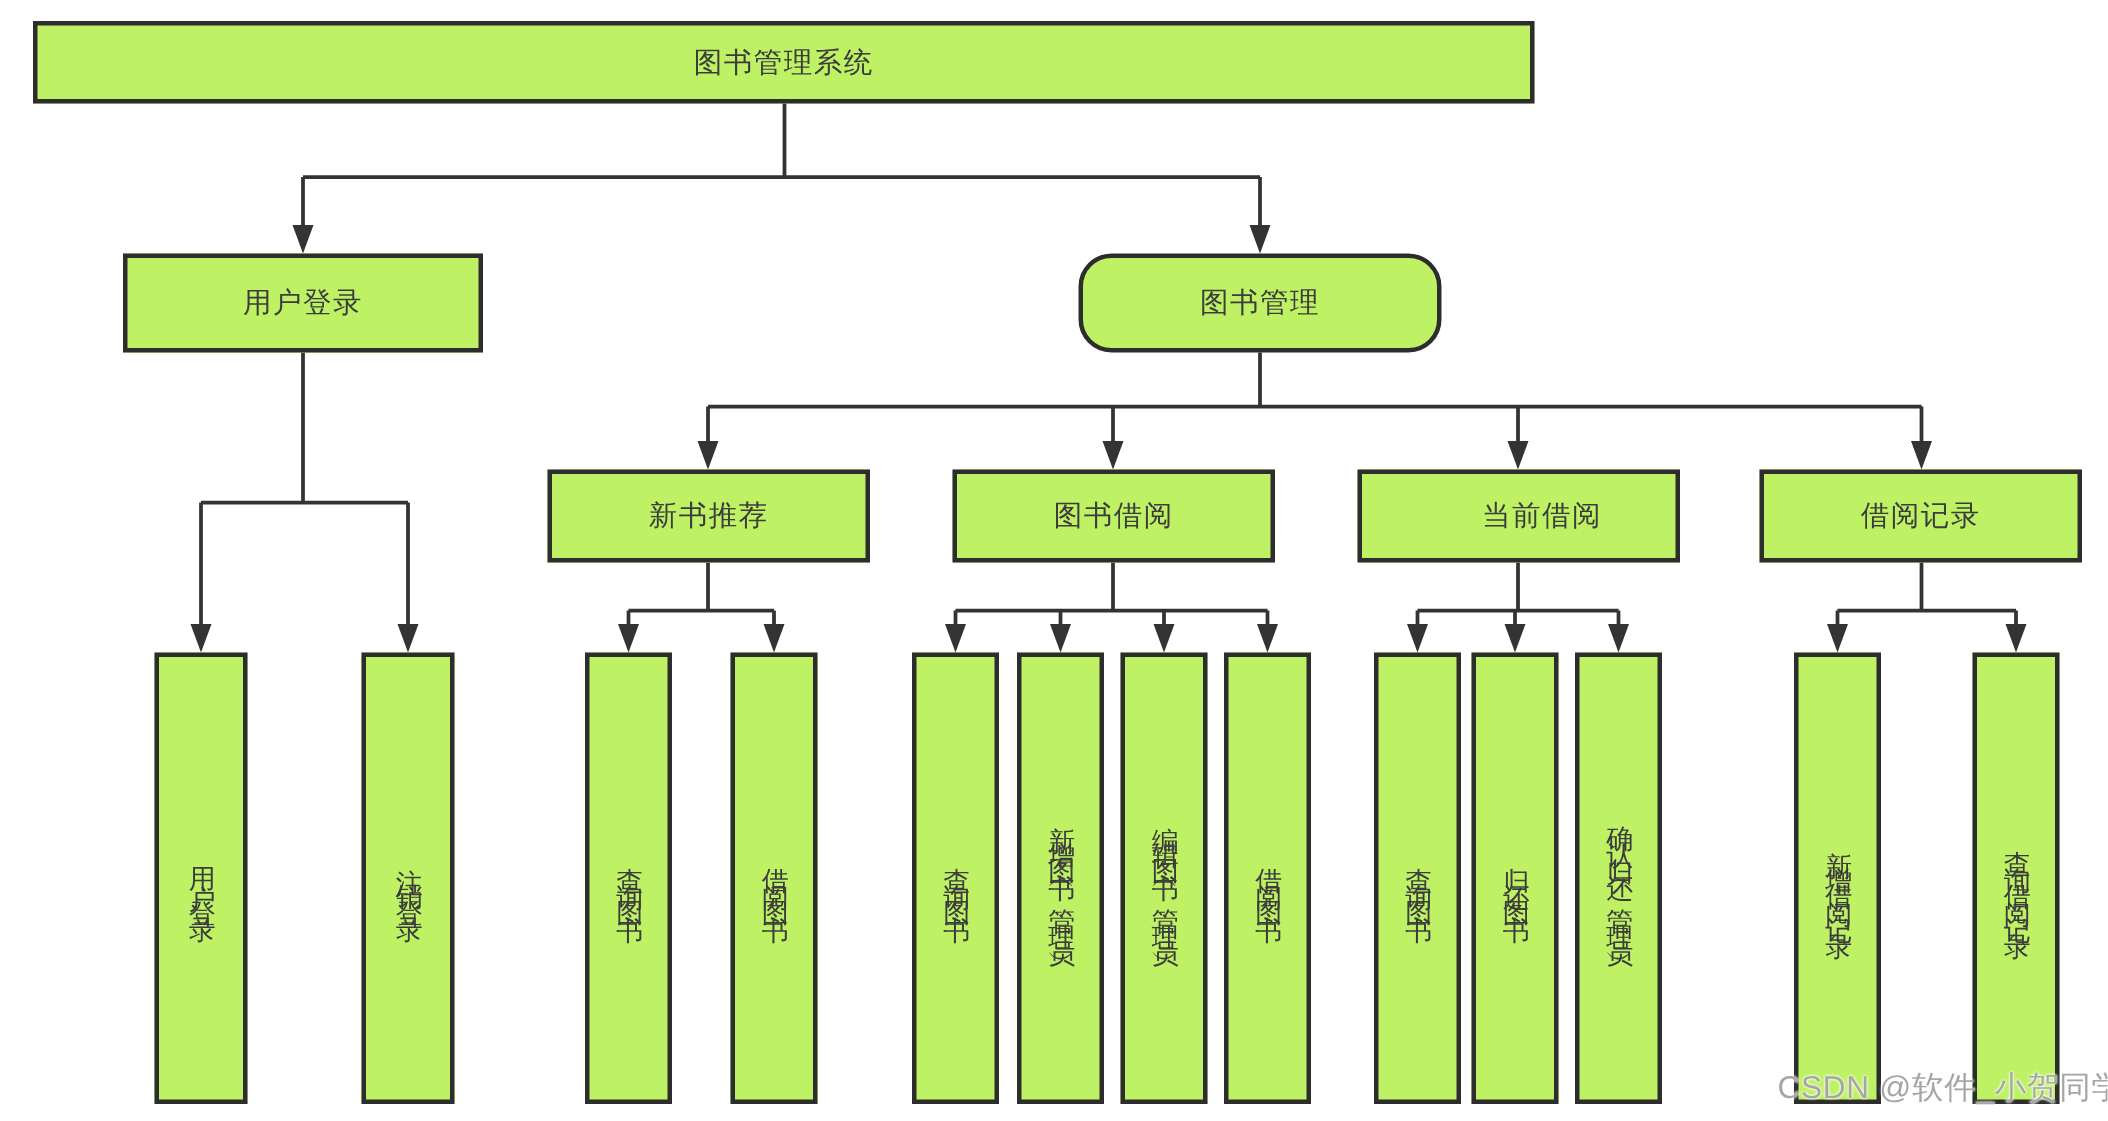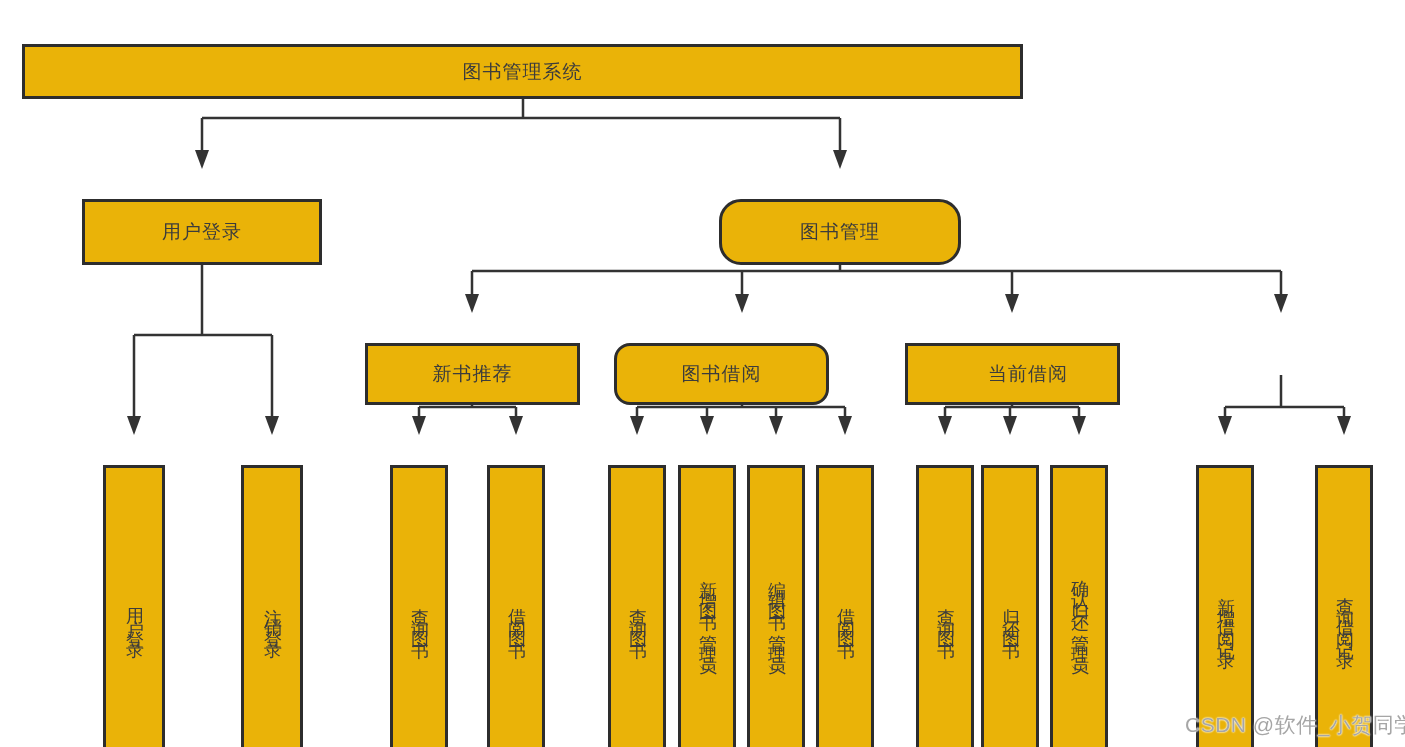--- a/index.html
+++ b/index.html
@@ -17,35 +17,34 @@
     color:var(--text);
     font-family:"Liberation Sans","DejaVu Sans",sans-serif;
     overflow:hidden;
   }
   .stage{position:absolute;inset:0;width:1405px;height:747px;}
   svg.connector{position:absolute;left:0;top:0;z-index:0;}
   svg.connector path{stroke:var(--line);stroke-width:2.5;fill:none;}
   svg.connector polygon{fill:var(--line);stroke:none;}
   .box{
     position:absolute;
-    background:#eab308;
+    background:#bef264;
     border:3px solid var(--box-border);
     display:flex;align-items:center;justify-content:center;
     z-index:1;
     font-size:19px;
     letter-spacing:1px;
-    margin-top:30px;
   }
   .box-root{left:22px;top:14px;width:1001px;height:55px;}
   .box-l2{top:169px;height:66px;}
   .box-l2.pos-a{left:82px;width:240px;}
   .box-l2.pos-b{left:719px;width:242px;border-radius:22px;}
   .box-l3{top:313px;height:62px;width:215px;}
   .box-l3.pos-0{left:365px;}
-  .box-l3.pos-1{left:614px;border-radius:16px;}
+  .box-l3.pos-1{left:635px;}
   .box-l3.pos-2{left:905px;padding-left:31px;}
   .box-l3.pos-3{left:1173px;}
   .leaf{top:435px;height:301px;width:58px;}
   .leaf.wide{width:62px;}
   .leaf .vtext{
     writing-mode:vertical-rl;
     text-orientation:mixed;
     font-size:18px;
     line-height:1.1;
     letter-spacing:11px;
@@ -122,20 +121,23 @@
 
   <div class="box box-l3 pos-0">
     <span>新书推荐</span>
   </div>
   <div class="box box-l3 pos-1">
     <span>图书借阅</span>
   </div>
   <div class="box box-l3 pos-2">
     <span>当前借阅</span>
   </div>
+  <div class="box box-l3 pos-3">
+    <span>借阅记录</span>
+  </div>
 
   <div class="box leaf wide lf-b0-0">
     <span class="vtext">用户登录</span>
   </div>
   <div class="box leaf wide lf-b0-1">
     <span class="vtext">注销登录</span>
   </div>
 
   <div class="box leaf lf-g0-0">
     <span class="vtext">查询图书</span>

